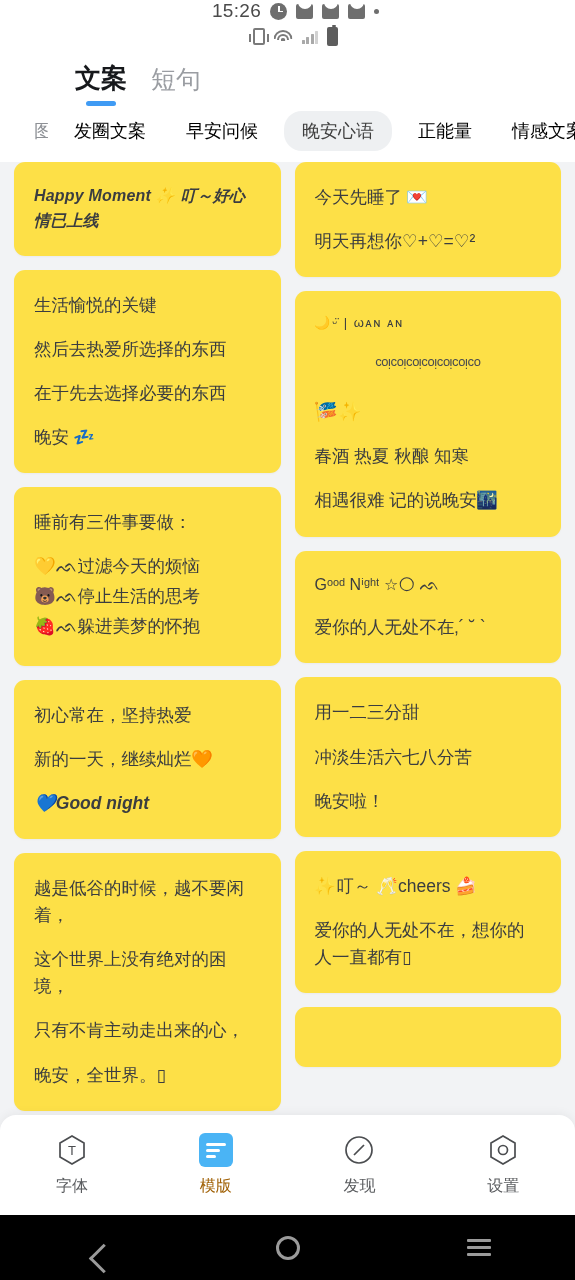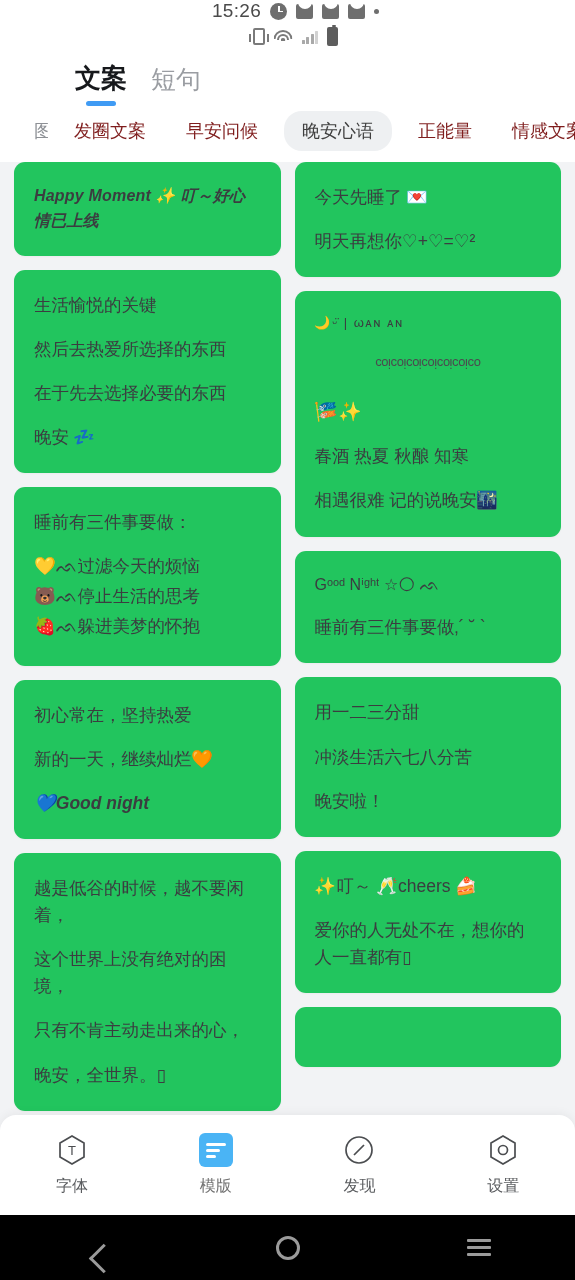--- a/index.html
+++ b/index.html
@@ -44,34 +44,34 @@
   
   .header { background:#fff; padding:0 0 0 34px; }
   .tabs { display:flex; align-items:flex-end; gap:24px; height:60px;margin-left:41px; }
   .tab { position:relative; padding-bottom:10px; cursor:pointer; }
   .tab-label { font-size:25px; color:#9a9da2; }
   .tab.active .tab-label { color:#17191c; font-weight:bold; font-size:26px; }
   .tab-underline { position:absolute; left:50%; transform:translateX(-50%); bottom:0;
                    width:30px;height:5px;border-radius:3px;background:#3f9bf4; }
   
   .chips { background:#fff; display:flex; align-items:center; gap:0px; padding:6px 0 12px 0; height:56px; overflow:hidden; }
-  .chip { font-size:18px; color:#7f1d1d; padding:8px 14px; border-radius:18px; white-space:nowrap; margin-right:12px; }
+  .chip { font-size:18px; color:#000000; padding:8px 14px; border-radius:18px; white-space:nowrap; margin-right:12px; }
   .chip.clipped { margin-left:-14px; width:26px; overflow:hidden; color:#8d9095; }
   .chip.active { background:#eef0f2; color:#404040; padding:8px 18px; }
   
   .content {
     position:absolute; top:162px; left:0; right:0; bottom:0;
     background:#f2f3f5;
     padding:0 14px;
     overflow:hidden;
   }
   .cols { display:flex; gap:14px; align-items:flex-start; }
   .col { flex:1 1 0; min-width:0; }
   .card {
-    background:#22c55e; border-radius:11px; padding:22px 20px;
+    background:#fde047; border-radius:11px; padding:22px 20px;
     margin-bottom:14px;
     box-shadow:0 1px 2px rgba(0,0,0,.035);
   }
   .line { font-size:17.5px; color:#3b3d40; line-height:1.55; margin-bottom:17px; word-break:break-word; }
   .line:last-child { margin-bottom:0; }
   .line.tight { margin-bottom:3px; }
   .line.bolditalic { font-weight:bold; font-style:italic; font-size:16px; letter-spacing:.2px; }
   .line.smallcap { font-size:13px; letter-spacing:1.5px; }
   .line.deco { font-size:19px; color:#4a4c4f; letter-spacing:-.5px;text-align:center; }
   .line.emoji-row { font-size:19px; }
@@ -79,21 +79,21 @@
   .gn { font-weight:bold; font-style:italic; }
   
   .bottomnav {
     position:absolute; left:0; right:0; bottom:65px; height:100px;
     background:#fff; border-radius:16px 16px 0 0;
     display:flex; align-items:center;
     box-shadow:0 -2px 10px rgba(0,0,0,.05);
   }
   .nav-item { flex:1; display:flex; flex-direction:column; align-items:center; gap:9px; cursor:pointer; }
   .nav-label { font-size:16px; color:#5a5c5f; }
-  .nav-item.active .nav-label { color:#737373;text-align:right; }
+  .nav-item.active .nav-label { color:#a16207;text-align:right; }
   .hexT { width:34px;height:34px;position:relative;display:flex;align-items:center;justify-content:center;
           color:#4b4d50;font-size:15px; }
   .hexT svg, .navsvg { display:block; }
   .doc-icon { width:34px;height:34px;background:#4ab4f5;border-radius:6px;position:relative; }
   .doc-icon i { position:absolute; left:7px; height:3px; background:#fff; border-radius:2px; display:block; }
   .d1{top:10px;width:20px;} .d2{top:16px;width:14px;} .d3{top:22px;width:10px;}
   
   .androidnav {
     position:absolute; left:0; right:0; bottom:0; height:65px;
     background:#000; display:flex; align-items:center;
@@ -211,21 +211,21 @@
         </div>
         <div class="card">
           <div class="line smallcap">🌙ᵕ̈ | ωᴀɴ ᴀɴ</div>
           <div class="line deco">ᶜ͏ᵒ͏ᵎᶜ͏ᵒ͏ᵎᶜ͏ᵒ͏ᵎᶜ͏ᵒ͏ᵎᶜ͏ᵒ͏ᵎᶜ͏ᵒ͏ᵎᶜ͏ᵒ</div>
           <div class="line emoji-row">🎏✨</div>
           <div class="line ">春酒 热夏 秋酿 知寒</div>
           <div class="line ">相遇很难 记的说晚安🌃</div>
         </div>
         <div class="card">
           <div class="line mini">Gᵒᵒᵈ Nⁱᵍʰᵗ ☆🌕 ᨒ</div>
-          <div class="line ">睡前有三件事要做‚´ ˘ `</div>
+          <div class="line ">爱你的人无处不在‚´ ˘ `</div>
         </div>
         <div class="card">
           <div class="line ">用一二三分甜</div>
           <div class="line ">冲淡生活六七八分苦</div>
           <div class="line ">晚安啦！</div>
         </div>
         <div class="card">
           <div class="line ">✨叮～ 🥂cheers 🍰</div>
           <div class="line ">爱你的人无处不在，想你的人一直都有▯</div>
         </div>

